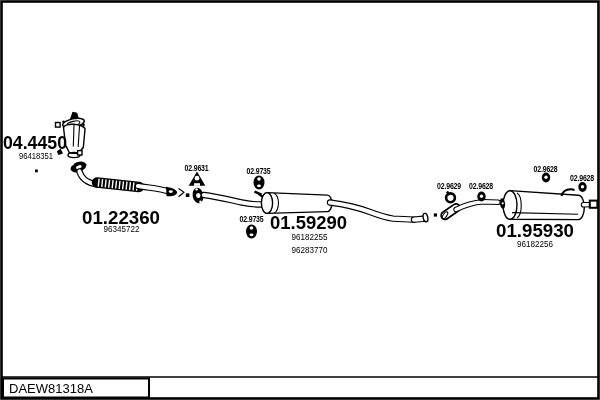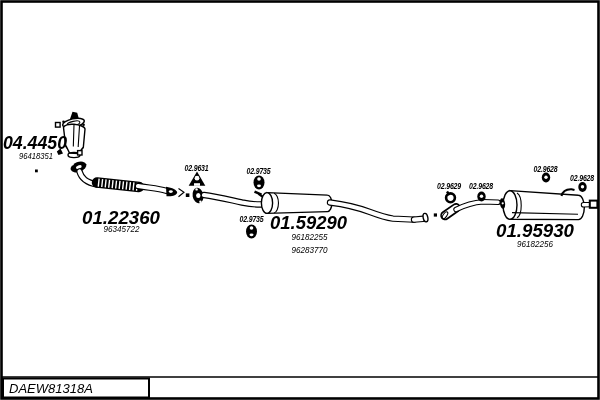--- a/index.html
+++ b/index.html
@@ -1,16 +1,16 @@
 <!DOCTYPE html>
 <html><head>
 <meta charset="utf-8">
 <style>
   html,body { margin:0; padding:0; background:#888; }
-  .stage { width:600px; height:400px; background:#fff; position:relative; overflow:hidden;font-style:italic; }
+  .stage { width:600px; height:400px; background:#fff; position:relative; overflow:hidden; }
   svg { display:block; }
   text { font-family:"Liberation Sans","DejaVu Sans",sans-serif; fill:#000; }
   .pn-large { font-size:19px; font-weight:bold; }
   .pn-small { font-size:8.5px; font-weight:bold; letter-spacing:-0.2px; }
   .ref      { font-size:8.5px; }
   .code     { font-size:13px; }
   .tube-o { fill:none; stroke:#000; stroke-width:6.4; stroke-linecap:round; }
   .tube-i { fill:none; stroke:#fff; stroke-width:4.2; stroke-linecap:round; }
   .tube-o.thin { stroke-width:5.4; }
   .tube-i.thin { stroke-width:3.4; }

